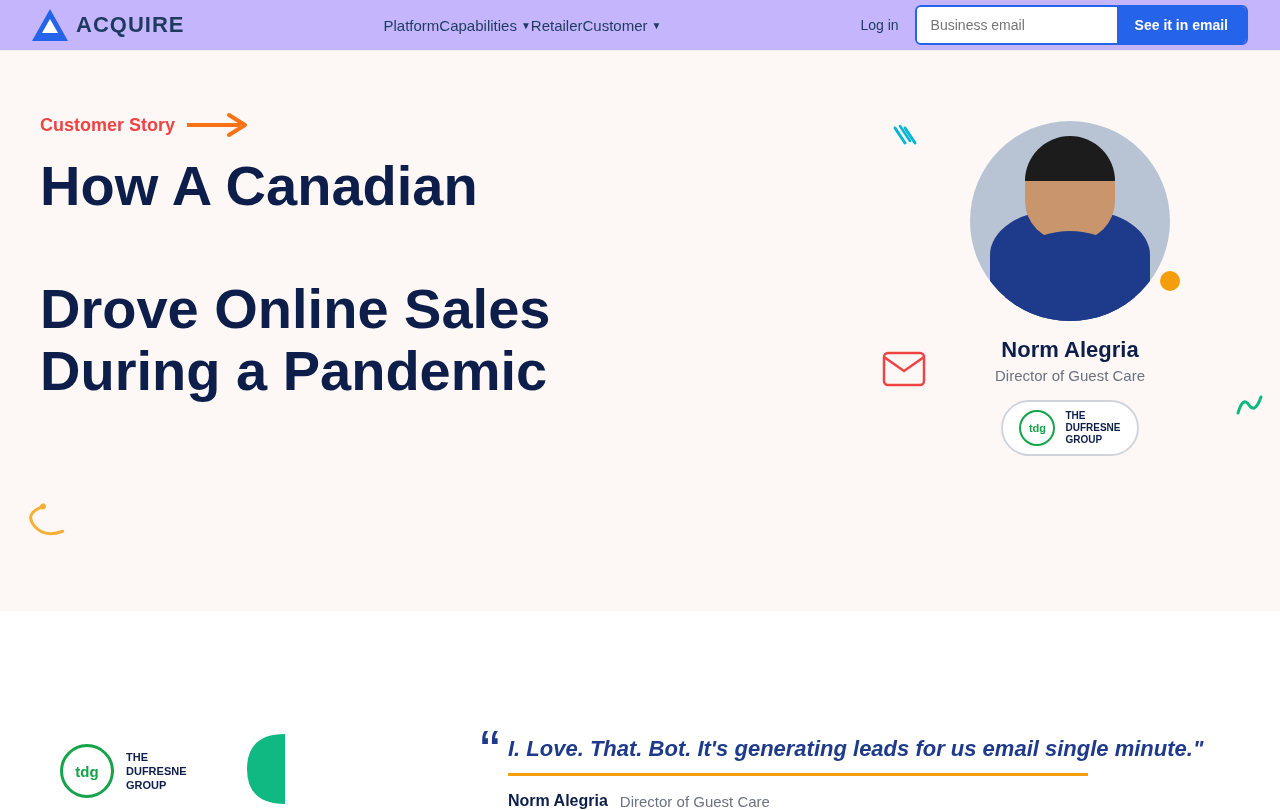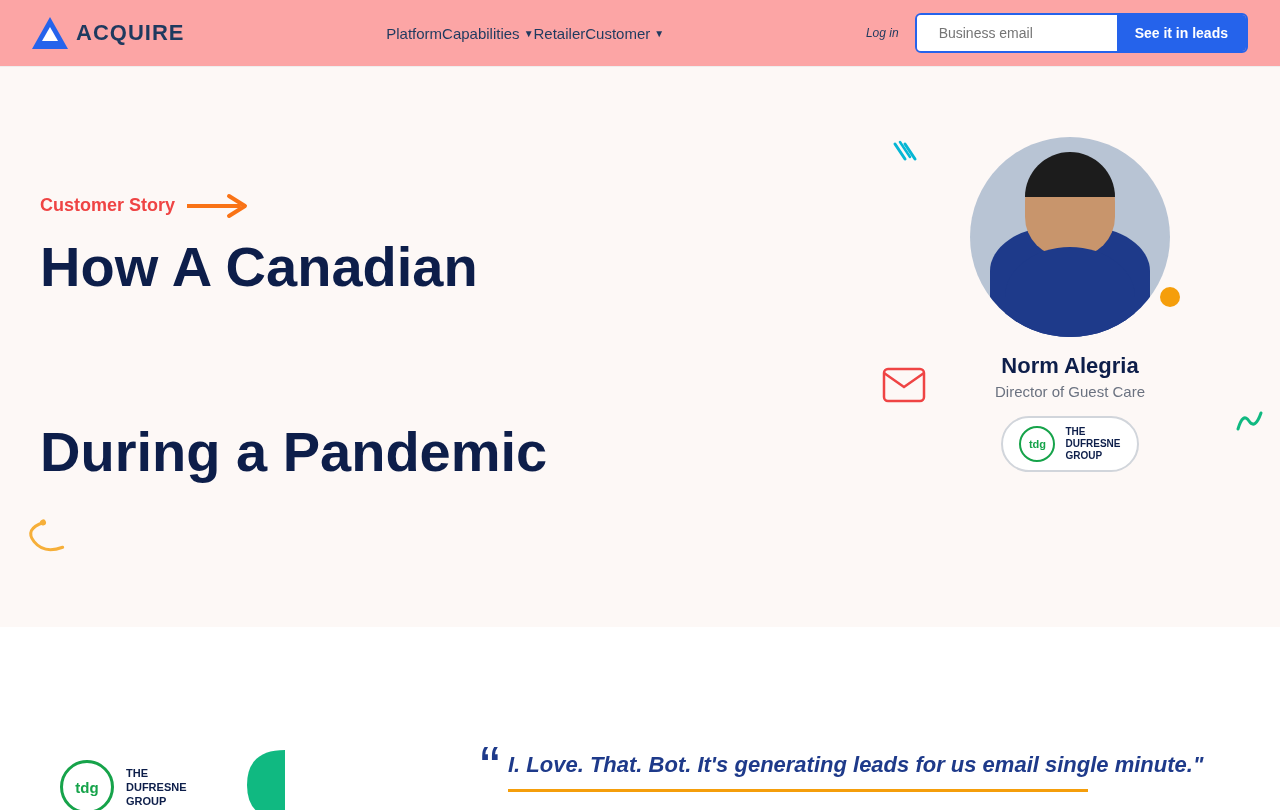--- a/index.html
+++ b/index.html
@@ -1,21 +1,21 @@
 <!DOCTYPE html>
 <html><head>
   <meta charset="utf-8">
   <style>
     * { box-sizing: border-box; margin: 0; padding: 0; }
     body { font-family: -apple-system, BlinkMacSystemFont, 'Segoe UI', sans-serif; background: #fff; overflow-x: hidden; }
 
     
     nav {
       display: flex; align-items: center; justify-content: space-between;
-      padding: 0 32px; height: 67px; background: #fca5a5;
+      padding: 0 32px; height: 51px; background: #c4b5fd;
       border-bottom: 1px solid #eee; position: relative; z-index: 10;
     }
     .nav-logo { display: flex; align-items: center; gap: 8px; text-decoration: none; }
     .logo-triangle {
       width: 0; height: 0;
       border-left: 18px solid transparent;
       border-right: 18px solid transparent;
       border-bottom: 32px solid #2563EB;
       position: relative;
     }
@@ -29,35 +29,35 @@
       border-bottom: 14px solid #fff;
     }
     .logo-text { font-size: 22px; font-weight: 700; color: #1e3a5f; letter-spacing: 1px; }
     .nav-links { display: flex; align-items: center; }
     .nav-link {
       font-size: 15px; color: #1e3a5f; text-decoration: none; font-weight: 500; cursor: pointer;
       display: flex; align-items: center; gap: 4px;
     }
     .nav-link .chevron { font-size: 10px; }
     .nav-actions { display: flex; align-items: center; gap: 16px; }
-    .login-link { font-size: 12px; font-weight: 500; color: #1e3a5f; text-decoration: none; cursor: pointer; font-style: italic; }
+    .login-link { font-size: 14px; font-weight: 500; color: #1e3a5f; text-decoration: none; cursor: pointer; }
     .email-form { display: flex; gap: 0; border: 2px solid #2563EB; border-radius: 6px; overflow: hidden; }
     .email-input {
-      padding: 8px 22px; border: none; outline: none; font-size: 14px; width: 200px;
+      padding: 8px 14px; border: none; outline: none; font-size: 14px; width: 200px;
       color: #999;
     }
     .cta-button {
       background: #2563EB; color: #fff; border: none; padding: 10px 18px;
       font-size: 14px; font-weight: 600; cursor: pointer; white-space: nowrap;
     }
 
     
     .hero {
       background: #fdf8f6; min-height: 560px; position: relative;
-      display: flex; align-items: center; padding: 50px 40px 60px 40px;
+      display: flex; align-items: flex-start; padding: 50px 40px 60px 40px;
       overflow: hidden;
     }
     .hero-left { flex: 1; max-width: 640px; padding-top: 10px; }
     .customer-story-badge {
       font-size: 18px; font-weight: 700; color: #ef4444; margin-bottom: 16px;
       display: flex; align-items: center; gap: 12px;
     }
     .arrow-right {
       display: inline-block; width: 70px; height: 28px; position: relative;
     }
@@ -179,42 +179,42 @@
     <a class="nav-link">
       <span>Customer</span>
       <span class="chevron">▼</span>
     </a>
   </div>
 
   <div class="nav-actions">
     <a class="login-link">Log in</a>
     <div class="email-form">
       <input class="email-input" type="email" placeholder="Business email" style="">
-      <button class="cta-button">See it in leads</button>
+      <button class="cta-button">See it in email</button>
     </div>
   </div>
 </nav>
 
 <section class="hero">
 
   <div class="hero-left">
     <div class="customer-story-badge">
       <span>Customer Story</span>
 
       <span class="arrow-right">
         <svg viewBox="0 0 70 28" xmlns="http://www.w3.org/2000/svg">
           <path d="M0 14 L52 14" stroke="#f97316" stroke-width="4" fill="none" stroke-linecap="round"></path>
           <path d="M42 4 L58 14 L42 24" stroke="#f97316" stroke-width="4" fill="none" stroke-linecap="round" stroke-linejoin="round"></path>
         </svg>
       </span>
     </div>
     <h1 class="hero-title">
       <span>How A Canadian</span><br>
       <br>
-      <br>
+      <span>Drove Online Sales</span><br>
       <span>During a Pandemic</span>
     </h1>
   </div>
 
   <div class="deco-curly-left">
     <svg width="50" height="40" viewBox="0 0 50 40">
       <path d="M40 35 Q20 35 15 20 Q10 5 30 5" stroke="#f59e0b" stroke-width="3" fill="none" stroke-linecap="round"></path>
       <circle cx="30" cy="5" r="3" fill="#f59e0b"></circle>
     </svg>
   </div>

